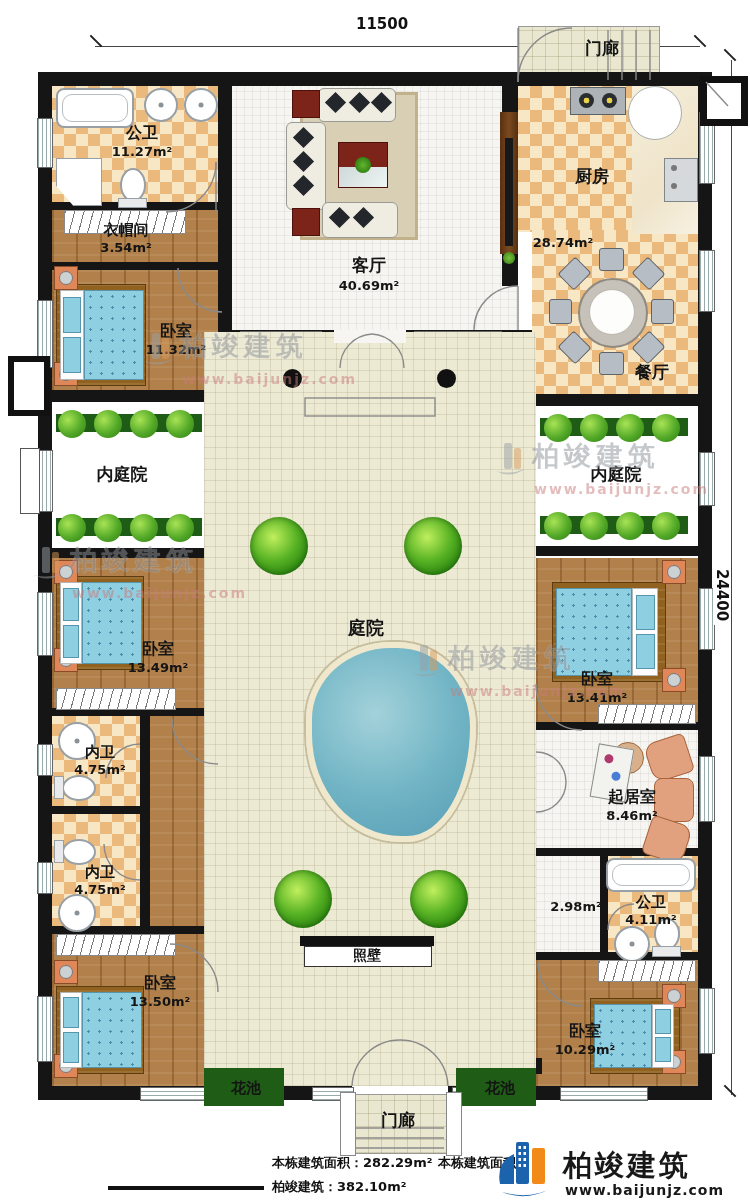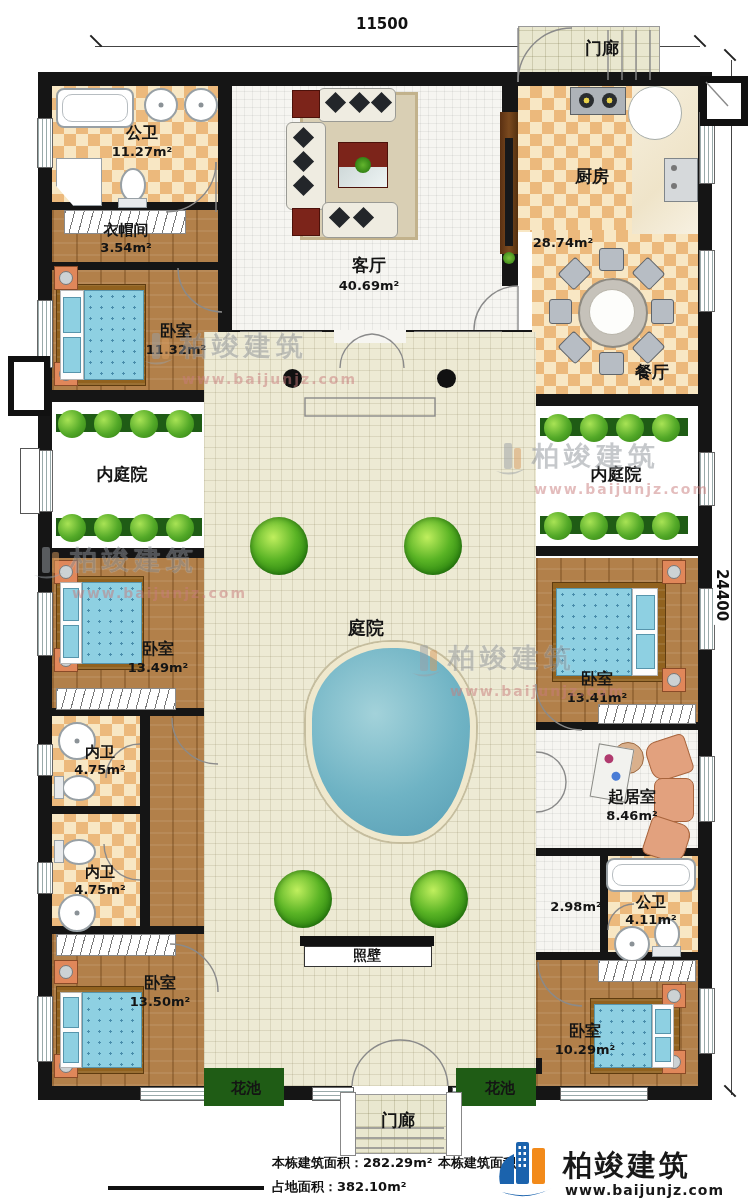--- a/index.html
+++ b/index.html
@@ -487,21 +487,21 @@
         </svg>
     </span><span class="b">柏竣建筑</span>
     <span class="u" style="margin-left:42px;">www.baijunjz.com</span>
   </div>
 
   <div class="footer-underline"></div>
   <div class="fnote" style="left:272px;top:1154px;">
     <span>本栋建筑面积：</span><span>282.29m²</span>
   </div>
   <div class="fnote" style="left:272px;top:1178px;">
-    <span>占地面积：</span><span>382.10m²</span>
+    <span>柏竣建筑：</span><span>382.10m²</span>
   </div>
   <div class="fnote" style="left:438px;top:1154px;z-index:1;">本栋建筑面积：</div>
   <div class="abs" style="left:490px;top:1136px;z-index:2;">
     <svg width="72" height="66" viewBox="0 0 72 66">
       <path d="M10,48 Q6,26 24,18 L24,48 Z" fill="#1b63ad"></path>
       <rect x="26" y="6" width="13" height="42" rx="2" fill="#1b63ad"></rect>
       <rect x="28.5" y="10" width="2.5" height="3" fill="#fff"></rect>
         <rect x="33.5" y="10" width="2.5" height="3" fill="#fff"></rect>
       <rect x="28.5" y="16" width="2.5" height="3" fill="#fff"></rect>
         <rect x="33.5" y="16" width="2.5" height="3" fill="#fff"></rect>

